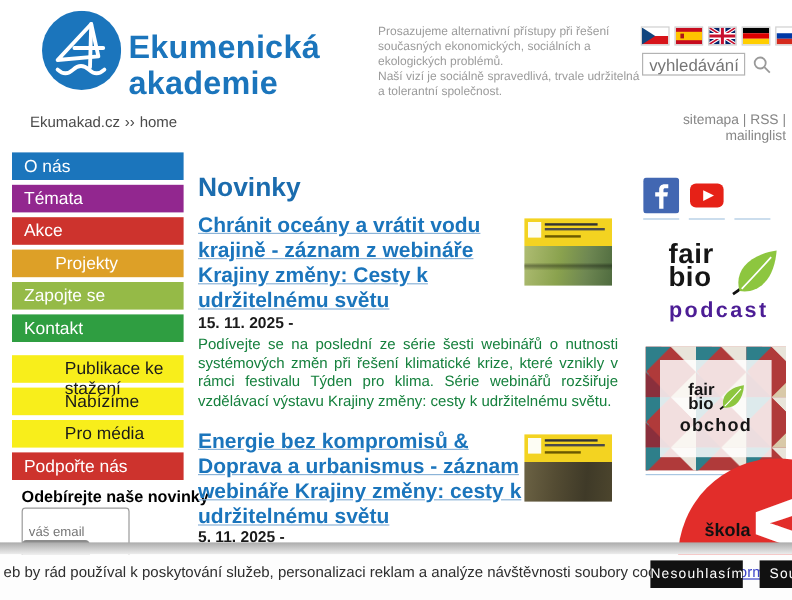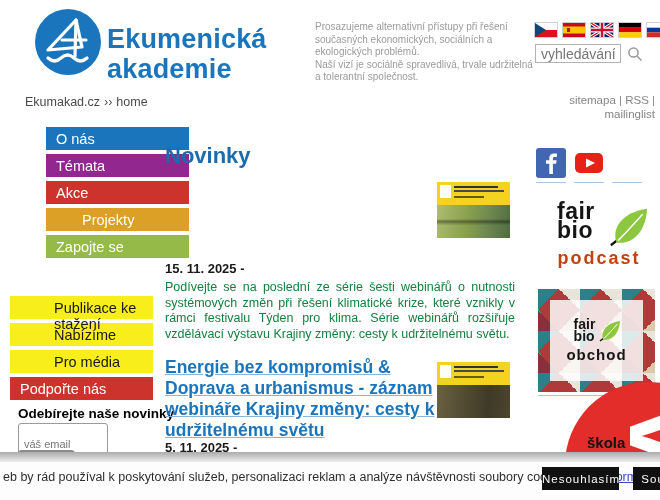--- a/index.html
+++ b/index.html
@@ -20,21 +20,21 @@
   .search-input { width:86px; height:19px; border:1px solid #b3b3b3; font-size:14px;
                   padding:2px 5px; color:#555; outline:none; font-family:inherit; }
   .search-icon { margin-left:6px; width:16px; height:16px; cursor:pointer; }
   .breadcrumb { position:absolute; left:25px; top:95px; font-size:12.5px; color:#4a4a4a; }
   .breadcrumb span { margin-right:4px; }
   .utility { position:absolute; left:500px; top:93px; width:155px; text-align:right;
              font-size:11.5px; color:#868686; line-height:14px; }
 
   
   .menu { position:absolute; left:10px; width:143px; }
-  .menu-a { top:127px;margin-left:36px; } .menu-b { top:296px; }
+  .menu-a { top:127px; } .menu-b { top:296px; }
   .menu-item { height:23px; margin-bottom:4px; padding:4px 0 0 10px; font-size:14.5px;
                color:#fff; cursor:pointer; }
   .menu-item.yellow { color:#1a1a1a;padding-left:44px; }
   .nl-head { position:absolute; left:18px; top:406px; font-size:13.5px; font-weight:bold; color:#000000; }
   .nl-input { position:absolute; left:18px; top:423px; width:90px; height:20px;
               border:1px solid #9a9a9a; border-radius:3px; font-size:11px; padding:20px 5px;
               color:#666; font-family:inherit; }
   .nl-btn { position:absolute; left:18px; top:450px; width:57px; height:12px;
             background:#8c8c8c; border:none; border-radius:4px 4px 0 0; cursor:pointer; }
 
@@ -66,21 +66,21 @@
   .social { position:absolute; left:536px; top:148px; display:flex; gap:8px; }
   .social a { display:block; padding-bottom:4px; border-bottom:1px solid #a9c7e2; cursor:pointer; }
   .icon-30 { width:30px; height:30px; display:block; }
   .ig { width:30px; height:30px; border-radius:7px;
         background:radial-gradient(circle at 28% 110%, #fdf497 0%, #fd5949 40%, #d6249f 65%, #285AEB 95%); }
   .podcast { position:absolute; left:545px; top:202px; width:108px; cursor:pointer; }
   .fairbio { position:relative; padding-left:12px; }
   .fairbio .w { font-size:23px; font-weight:bold; color:#151515; line-height:19px; letter-spacing:0.5px; }
   .leaf { position:absolute; right:4px; top:5px; }
   .podcast-cap { margin-top:8px; text-align:center; font-size:18px; font-weight:bold;
-                 letter-spacing:2px; color:#c2410c; }
+                 letter-spacing:2px; color:#4c1d95; }
   .shop { position:absolute; left:538px; top:289px; width:117px; padding-bottom:3px;
           border-bottom:1px solid #a9c7e2; cursor:pointer; }
   .shop-img { position:relative; width:117px; height:103px;
           background-color:#b03a3a;
           background-image:
             linear-gradient(135deg,#2e7f8a 25%,transparent 25%),
             linear-gradient(225deg,#e8e4da 25%,transparent 25%),
             linear-gradient(45deg,#8a2f3c 25%,transparent 25%),
             linear-gradient(315deg,#d9c9a8 25%,transparent 25%),
             linear-gradient(60deg,#4aa0a8 20%,transparent 20%);
@@ -186,34 +186,36 @@
     <div>sitemapa | RSS |</div>
     <div>mailinglist</div>
   </div>
 
   <nav class="menu menu-a">
     <div class="menu-item" style="background-color: rgb(27, 117, 188);">O nás</div>
     <div class="menu-item" style="background-color: rgb(146, 39, 143);">Témata</div>
     <div class="menu-item" style="background-color: rgb(205, 51, 45);">Akce</div>
     <div class="menu-item" style="background-color: rgb(221, 160, 39); padding-left: 36px;">Projekty</div>
     <div class="menu-item" style="background-color: rgb(149, 186, 71);">Zapojte se</div>
+    <div class="menu-item" style="background-color: rgb(47, 158, 65);">Kontakt</div>
   </nav>
   <nav class="menu menu-b">
     <div class="menu-item yellow" style="background-color: rgb(248, 238, 27);">Publikace ke stažení</div>
     <div class="menu-item yellow" style="background-color: rgb(248, 238, 27);">Nabízíme</div>
     <div class="menu-item yellow" style="background-color: rgb(248, 238, 27);">Pro média</div>
     <div class="menu-item" style="background-color: rgb(205, 51, 45);">Podpořte nás</div>
   </nav>
 
   <div class="nl-head">Odebírejte naše novinky</div>
   <input class="nl-input" type="text" placeholder="váš email" style="">
   <button class="nl-btn"></button>
 
   <h1 class="main-head">Novinky</h1>
 
+  <a class="art-title art-title-1">Chránit oceány a vrátit vodu krajině - záznam z webináře Krajiny změny: Cesty k udržitelnému světu</a>
   <div class="thumb thumb-1">
     <div class="thumb-band">
       <span class="thumb-box"></span>
         <i class="l1"></i>
         <i class="l2"></i>
         <i class="l3"></i>
     </div>
     <div class="thumb-photo photo-green"></div>
   </div>
   <div class="art-date art-date-1">15. 11. 2025 -</div>

